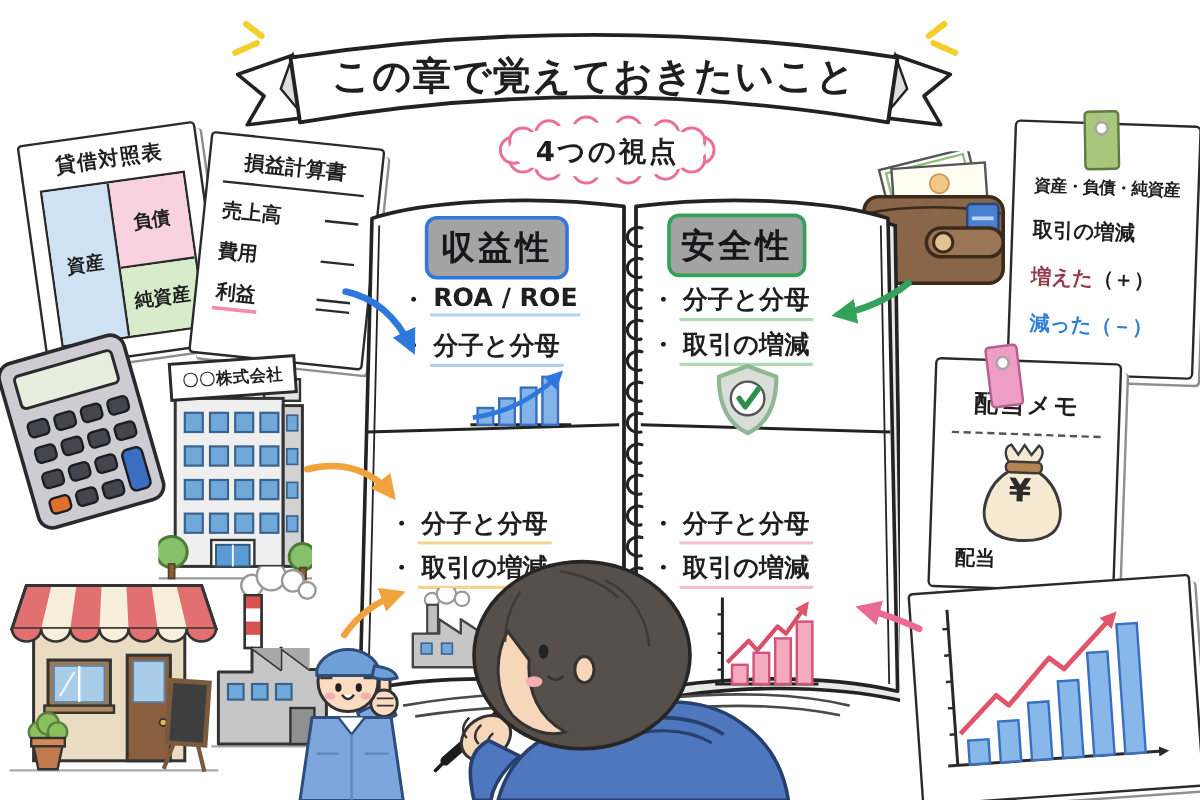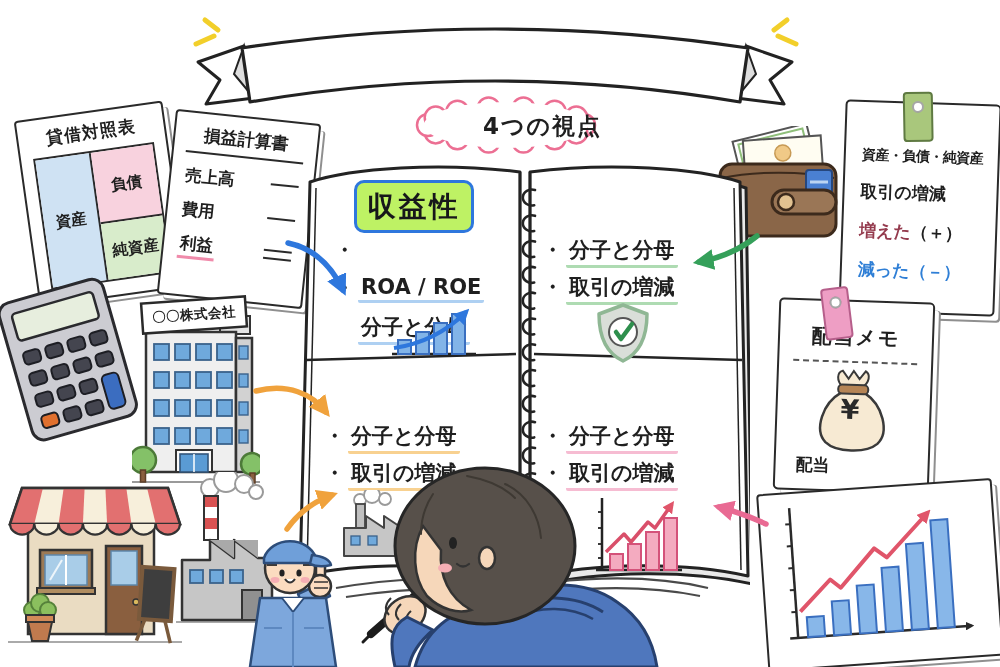--- a/index.html
+++ b/index.html
@@ -24,26 +24,26 @@
   
   .is-title{margin:10px 12px 0;text-align:center;font-size:17px;font-weight:700;
             border-bottom:2.5px solid #2a2a2a;padding-bottom:5px;}
   .is-row{display:flex;justify-content:space-between;align-items:center;margin:12px 14px 0;}
   .is-label{font-size:16.5px;font-weight:700;}
   .is-label.profit{border-bottom:3.5px solid #f08bab;padding:0 2px 1px;}
   .is-line{width:28px;border-top:2.5px solid #2a2a2a;}
   .is-line.dbl{height:6px;border-bottom:2.5px solid #2a2a2a;}
 
   
-  .qbox{position:absolute;display:flex;align-items:center;justify-content:center;background:#bef264;
+  .qbox{position:absolute;display:flex;align-items:center;justify-content:center;background:#a3a3a3;
         border-radius:10px;font-size:28px;font-weight:700;color:#17171a;letter-spacing:3px;}
   .bullet-row{position:absolute;display:flex;align-items:flex-start;gap:3px;font-size:21px;
               font-weight:600;white-space:nowrap;}
   .b-text{padding:0 3px 1px;border-bottom:3.5px solid;border-radius:2px;}
-  .u-blue{border-color:#aed0f2;margin-top:39px;} .u-green{border-color:#aedbb2;}
+  .u-blue{border-color:#aed0f2;} .u-green{border-color:#aedbb2;}
   .u-orange{border-color:#f8d190;} .u-pink{border-color:#f6bcd2;}
 
   
   .note{position:absolute;background:#fff;border:2.5px solid #2a2a2a;border-radius:5px;
         box-shadow:6px 6px 0 -2px #fff,7px 7px 0 -1px #8f8f8f;}
   .clip{position:absolute;border-radius:4px;}
   .clip-green{width:26px;height:46px;background:#a9c77c;border:2.5px solid #5f7a42;}
   .clip-pink{width:24px;height:48px;background:#ee9ec4;border:2.5px solid #b65f8b;}
   .clip-hole{position:absolute;left:50%;top:7px;transform:translateX(-50%);width:8px;height:8px;
              border-radius:50%;background:#fff;border:2px solid rgba(0,0,0,.35);}
@@ -87,41 +87,42 @@
   </svg>
 
   <div class="abs" style="left:180px;top:8px;width:630px;height:112px">
     <svg width="630" height="112" viewBox="0 0 630 112">
       <path d="M 64 38 L 18 54 L 40 72 L 26 96 L 74 90 Z" fill="#fff" stroke="#222" stroke-width="3" stroke-linejoin="round"></path>
       <path d="M 566 38 L 612 54 L 590 72 L 604 96 L 556 90 Z" fill="#fff" stroke="#222" stroke-width="3" stroke-linejoin="round"></path>
       <path d="M 64 38 L 74 90 L 54 66 Z" fill="#dedede" stroke="#222" stroke-width="2"></path>
       <path d="M 566 38 L 556 90 L 576 66 Z" fill="#dedede" stroke="#222" stroke-width="2"></path>
       <path d="M 62 40 Q 315 2 568 40 L 560 94 Q 315 52 70 94 Z" fill="#fff" stroke="#222" stroke-width="3.2" stroke-linejoin="round"></path>
     </svg>
+    <div class="abs" style="left:0;top:34px;width:100%;text-align:center;font-size:32px;font-weight:700;letter-spacing:1px">この章で覚えておきたいこと</div>
   </div>
 
   <div class="abs" style="left:410px;top:94px;width:192px;height:62px">
     <svg id="cloud-svg" width="192" height="62" viewBox="0 0 192 62">
         <circle cx="174.0" cy="31.0" r="11" fill="#fff" stroke="#ec6f93" stroke-width="2.5"></circle>
         <circle cx="166.3" cy="38.4" r="11" fill="#fff" stroke="#ec6f93" stroke-width="2.5"></circle>
         <circle cx="144.6" cy="44.3" r="11" fill="#fff" stroke="#ec6f93" stroke-width="2.5"></circle>
         <circle cx="113.4" cy="47.6" r="11" fill="#fff" stroke="#ec6f93" stroke-width="2.5"></circle>
         <circle cx="78.6" cy="47.6" r="11" fill="#fff" stroke="#ec6f93" stroke-width="2.5"></circle>
         <circle cx="47.4" cy="44.3" r="11" fill="#fff" stroke="#ec6f93" stroke-width="2.5"></circle>
         <circle cx="25.7" cy="38.4" r="11" fill="#fff" stroke="#ec6f93" stroke-width="2.5"></circle>
         <circle cx="18.0" cy="31.0" r="11" fill="#fff" stroke="#ec6f93" stroke-width="2.5"></circle>
         <circle cx="25.7" cy="23.6" r="11" fill="#fff" stroke="#ec6f93" stroke-width="2.5"></circle>
         <circle cx="47.4" cy="17.7" r="11" fill="#fff" stroke="#ec6f93" stroke-width="2.5"></circle>
         <circle cx="78.6" cy="14.4" r="11" fill="#fff" stroke="#ec6f93" stroke-width="2.5"></circle>
         <circle cx="113.4" cy="14.4" r="11" fill="#fff" stroke="#ec6f93" stroke-width="2.5"></circle>
         <circle cx="144.6" cy="17.7" r="11" fill="#fff" stroke="#ec6f93" stroke-width="2.5"></circle>
         <circle cx="166.3" cy="23.6" r="11" fill="#fff" stroke="#ec6f93" stroke-width="2.5"></circle>
         <ellipse cx="96" cy="31" rx="82" ry="23" fill="#fff"></ellipse>
       </svg>
-    <div class="abs" style="left:0;top:17px;width:100%;text-align:right;font-size:23px;font-weight:700;letter-spacing:2px">4つの視点</div>
+    <div class="abs" style="left:0;top:17px;width:100%;text-align:center;font-size:23px;font-weight:700;letter-spacing:2px">4つの視点</div>
   </div>
 
   <div class="paper" style="left:26px;top:110px;width:146px;height:184px;transform:rotate(-8deg)">
     <div class="card-title">貸借対照表</div>
     <div class="bs-table">
       <div class="bs-cell bs-assets">資産</div>
       <div class="bs-right">
         <div class="bs-cell bs-liab">負債</div>
         <div class="bs-cell bs-net">純資産</div>
       </div>
@@ -423,20 +424,23 @@
       <rect x="18" y="14" width="9" height="24" fill="#c0c0c0" stroke="#444" stroke-width="1.8"></rect>
       <path d="M 6 66 L 6 38 L 28 38 L 28 26 L 46 38 L 46 26 L 64 38 L 88 38 L 88 66 Z" fill="#c6c6c6" stroke="#444" stroke-width="2" stroke-linejoin="round"></path>
       <g fill="#6fa9dc" stroke="#3a628b" stroke-width="1.3">
         <rect x="13" y="46" width="9" height="9"></rect>
           <rect x="30" y="46" width="9" height="9"></rect>
           <rect x="60" y="46" width="9" height="9"></rect>
       </g>
       <rect x="72" y="50" width="10" height="16" fill="#909090" stroke="#444" stroke-width="1.5"></rect>
     </svg>
 
+    <div class="qbox" style="left:266px;top:22px;width:110px;height:47px;border:3.5px solid #35a05a">
+        <span>安全性</span>
+      </div>
     <div class="bullet-row" style="left:252px;top:80px">
       <span>・</span>
       <span class="b-text u-green">分子と分母</span>
     </div>
     <div class="bullet-row" style="left:252px;top:117px">
       <span>・</span>
       <span class="b-text u-green">取引の増減</span>
     </div>
     <svg class="abs" style="left:302px;top:146px" width="62" height="62" viewBox="0 0 62 62">
       <path d="M 31 3 L 55 12 C 55 35 48 51 31 59 C 14 51 7 35 7 12 Z" fill="#d9ded8" stroke="#8fb794" stroke-width="3.5" stroke-linejoin="round"></path>

